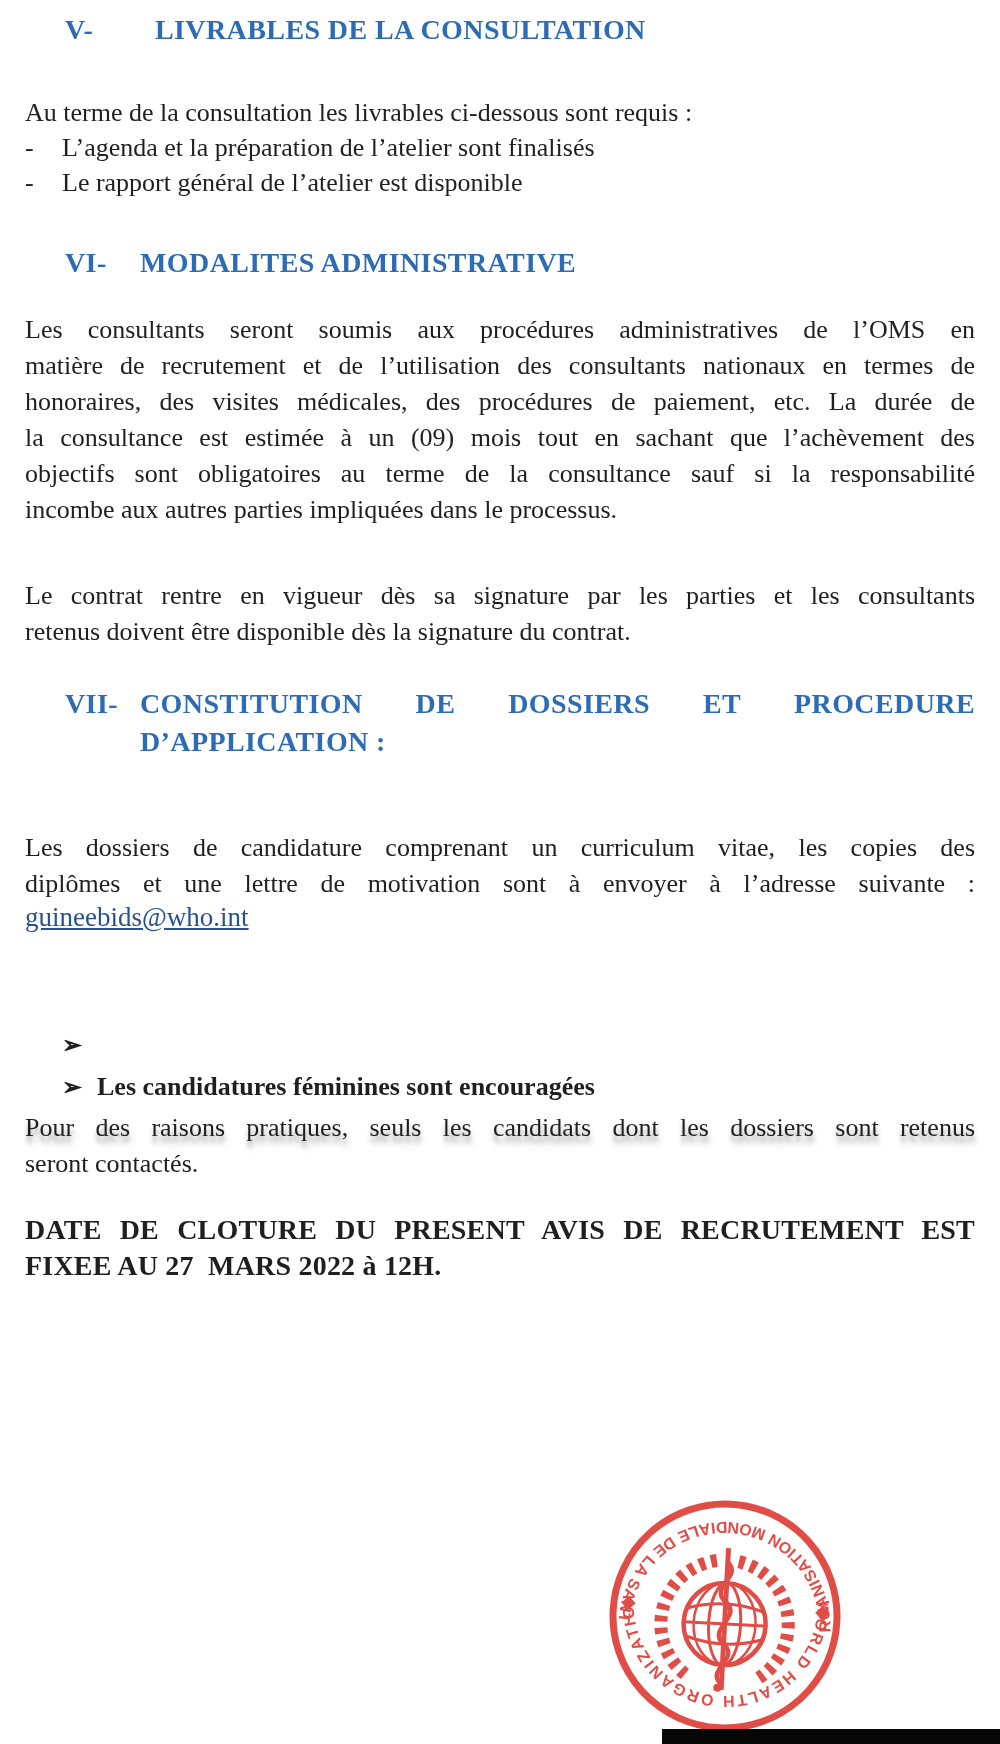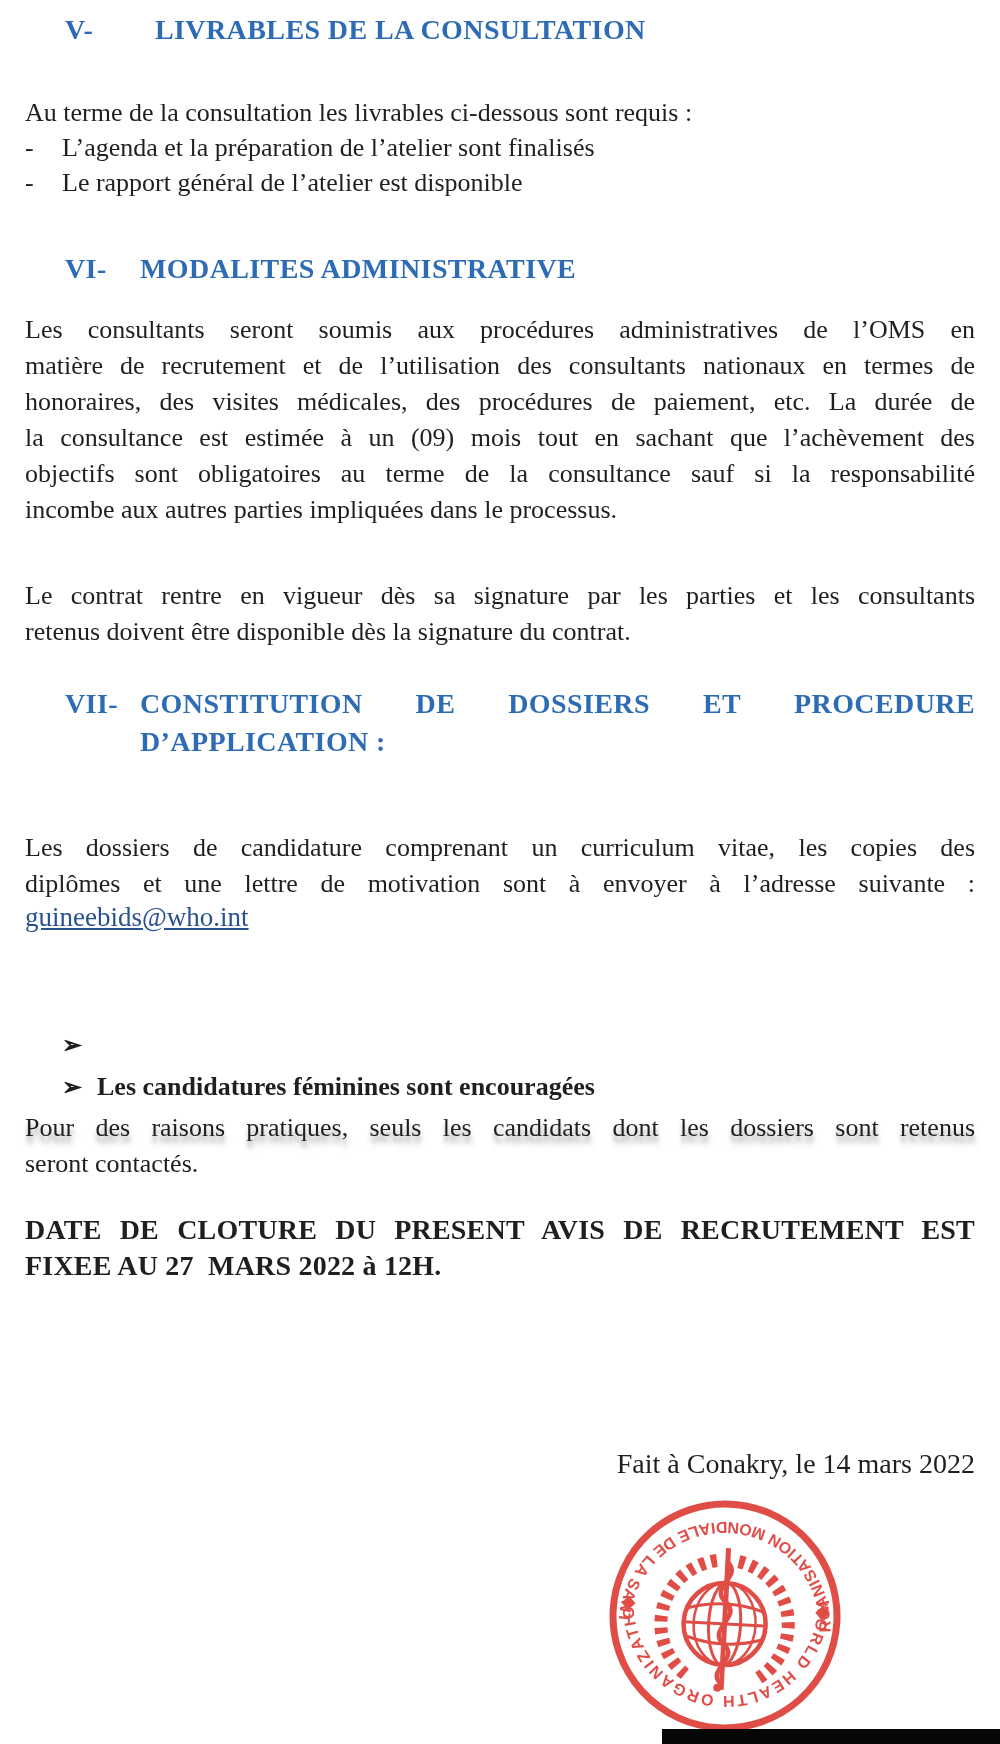--- a/index.html
+++ b/index.html
@@ -45,21 +45,21 @@
 
   <div class="blk dashrow" style="top:130px;">
     <span class="dash">-</span>
     <span>L’agenda et la préparation de l’atelier sont finalisés</span>
   </div>
   <div class="blk dashrow" style="top:165px;">
     <span class="dash">-</span>
     <span>Le rapport général de l’atelier est disponible</span>
   </div>
 
-  <div class="blk h" style="top:253px;left:65px;width:910px;">
+  <div class="blk h" style="top:247px;left:65px;width:910px;">
     <span class="num">VI-</span>
     <span>MODALITES ADMINISTRATIVE</span>
   </div>
 
   <div class="blk" style="top:312px;">
     <div class="jl">Les consultants seront soumis aux procédures administratives de l’OMS en</div>
     <div class="jl">matière de recrutement et de l’utilisation des consultants nationaux en termes de</div>
     <div class="jl">honoraires, des visites médicales, des procédures de paiement, etc. La durée de</div>
     <div class="jl">la consultance est estimée à un (09) mois tout en sachant que l’achèvement des</div>
     <div class="jl">objectifs sont obligatoires au terme de la consultance sauf si la responsabilité</div>
@@ -104,21 +104,20 @@
     <div class="jl ghost">Pour des raisons pratiques, seuls les candidats dont les dossiers sont retenus</div>
     <div class="jl last">seront contactés.</div>
   </div>
 
   <div class="blk closing" style="top:1212px;">
     <div class="jl" style="font-size:28px;">DATE DE CLOTURE DU PRESENT AVIS DE RECRUTEMENT EST</div>
     <div class="jl last pre" style="font-size:28px;">FIXEE AU 27  MARS 2022 à 12H.</div>
   </div>
 
 
-  <div class="blk signature" style="top:1448px;">Fait à Conakry, le 14 mars 2022</div>
 
   <svg class="stamp" viewBox="0 0 260 260">
     <defs>
       <path id="arcTop" d="M 38 142 A 92 92 0 1 1 222 142" fill="none"></path>
       <path id="arcBot" d="M 24 118 A 106 106 0 1 0 236 118" fill="none"></path>
     </defs>
     <g transform="rotate(183 130 130)" fill="none" stroke="#dd3a34">
       <circle cx="130" cy="130" r="112" stroke-width="7"></circle>
 
       <text font-family="Liberation Sans, sans-serif" font-weight="bold" font-size="16" letter-spacing="2" fill="#dd3a34" stroke="none" text-anchor="middle">

